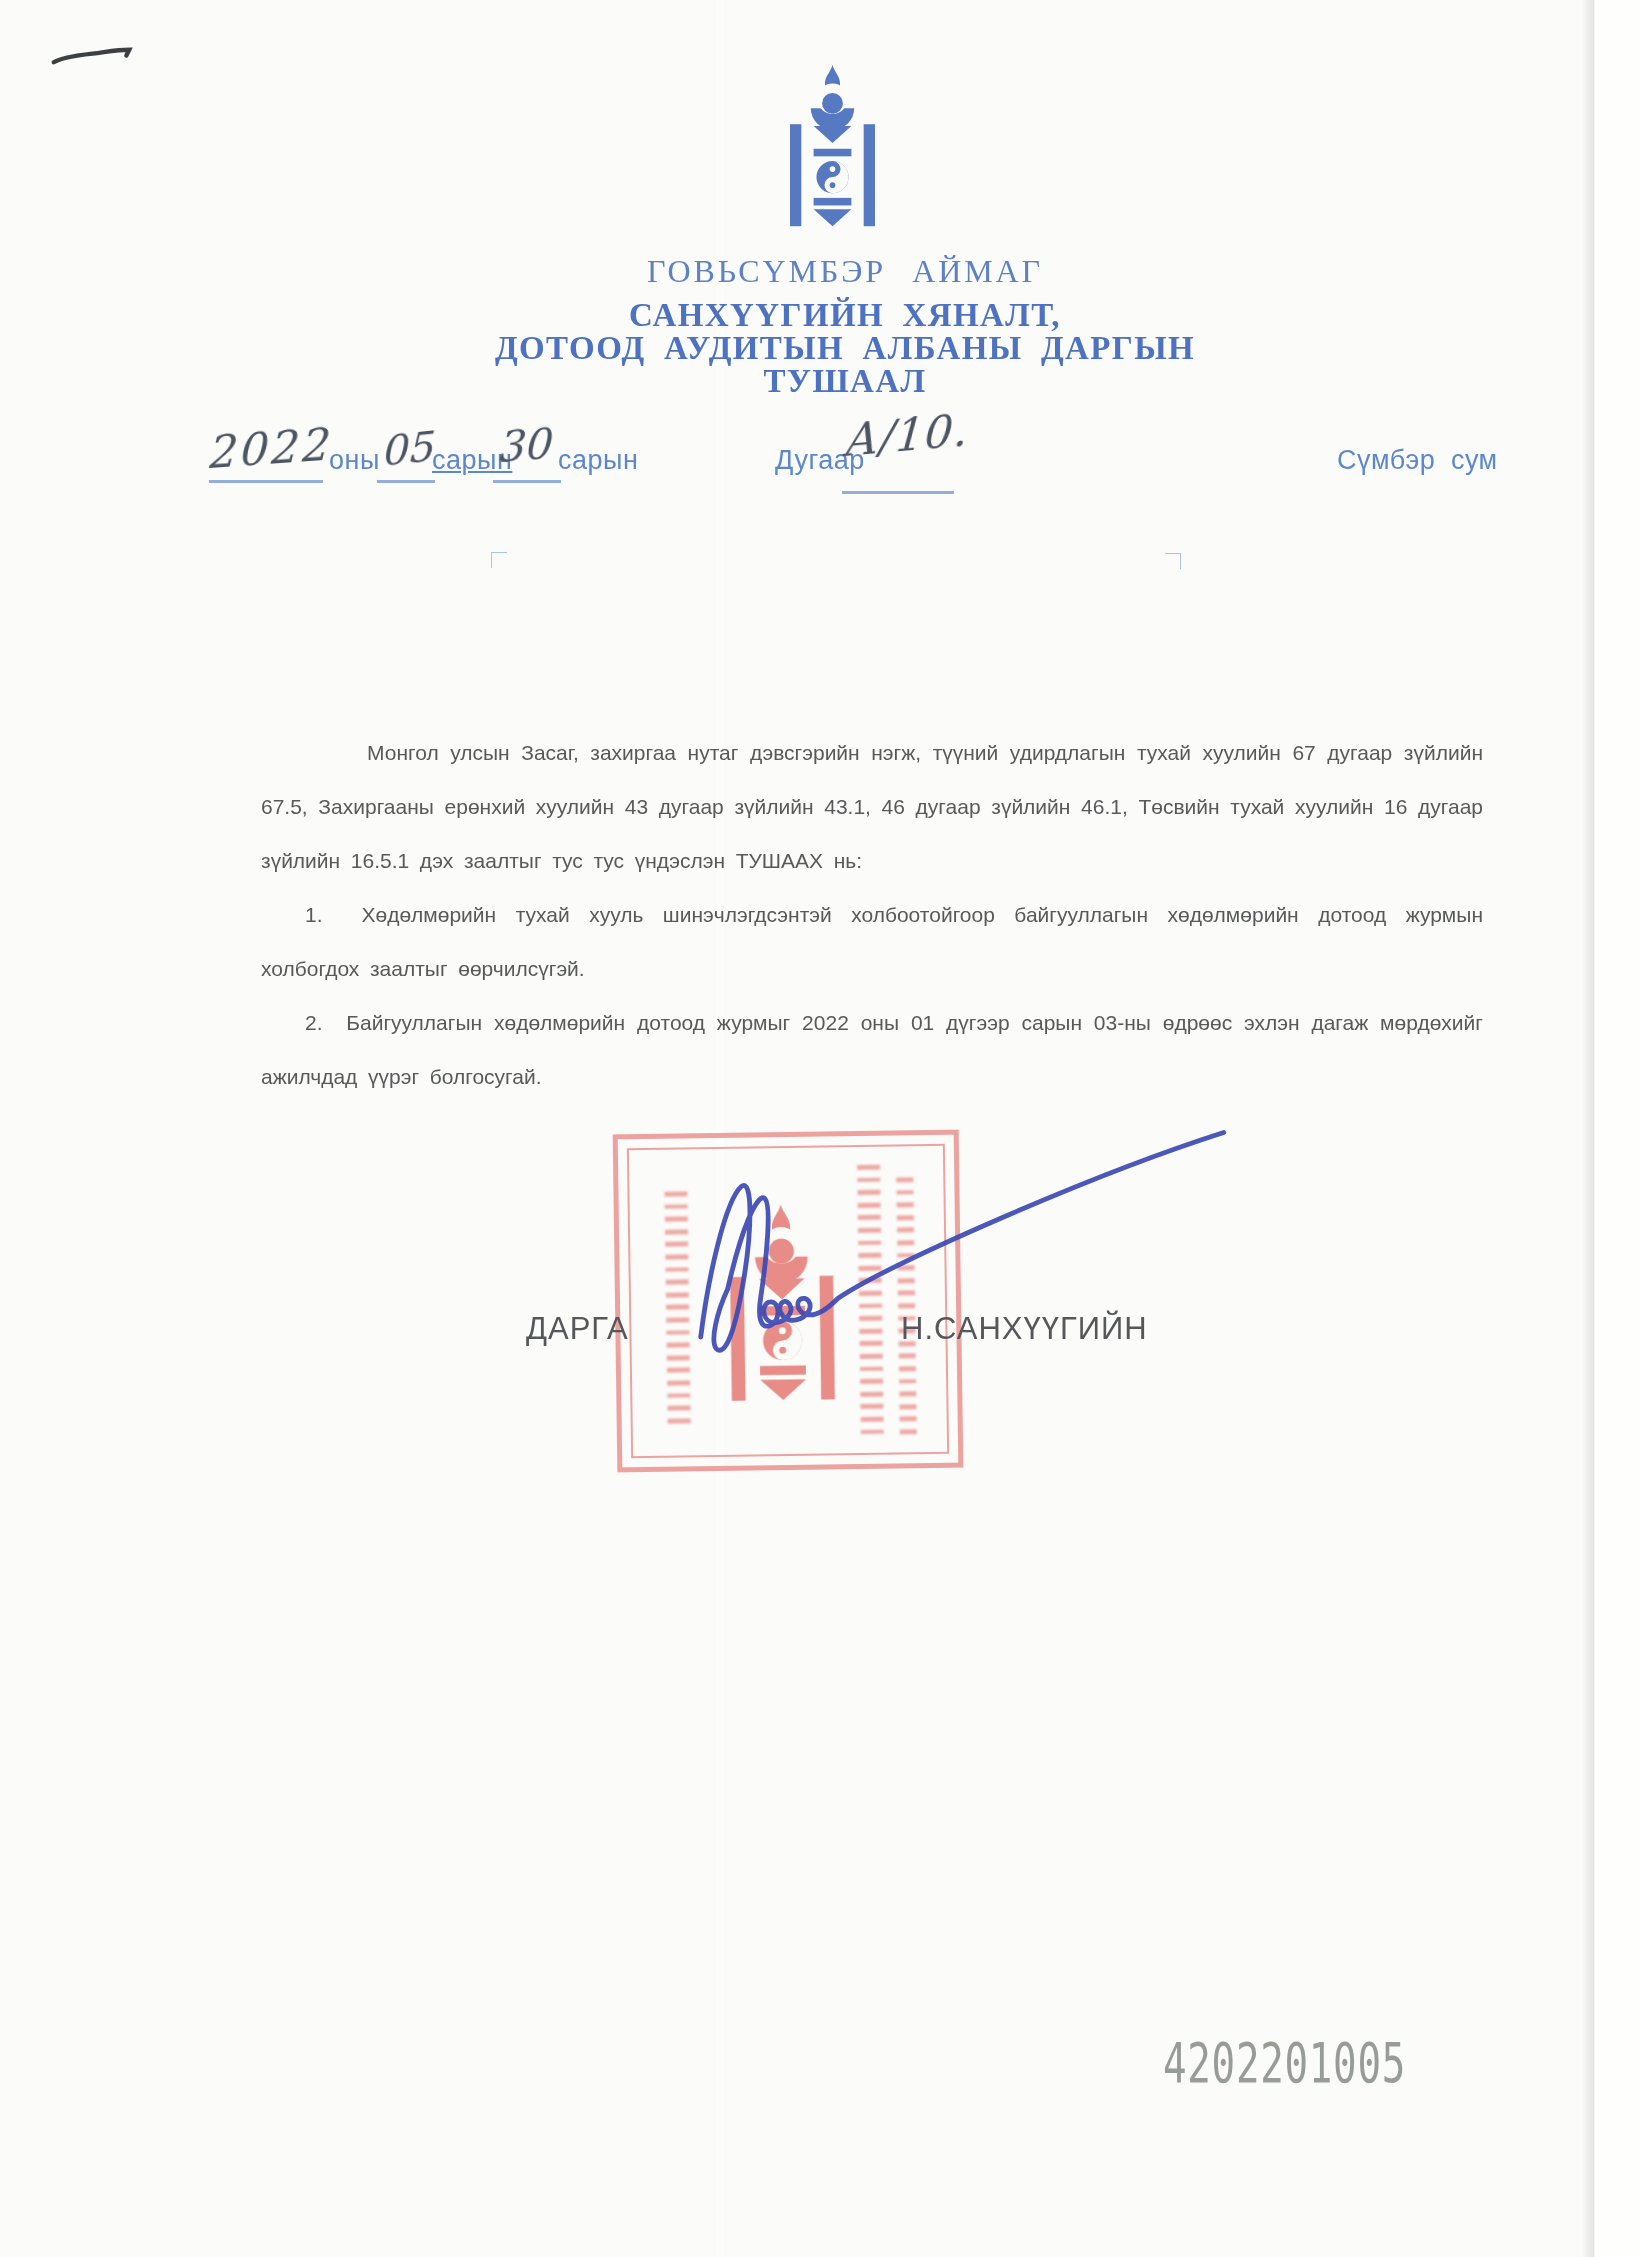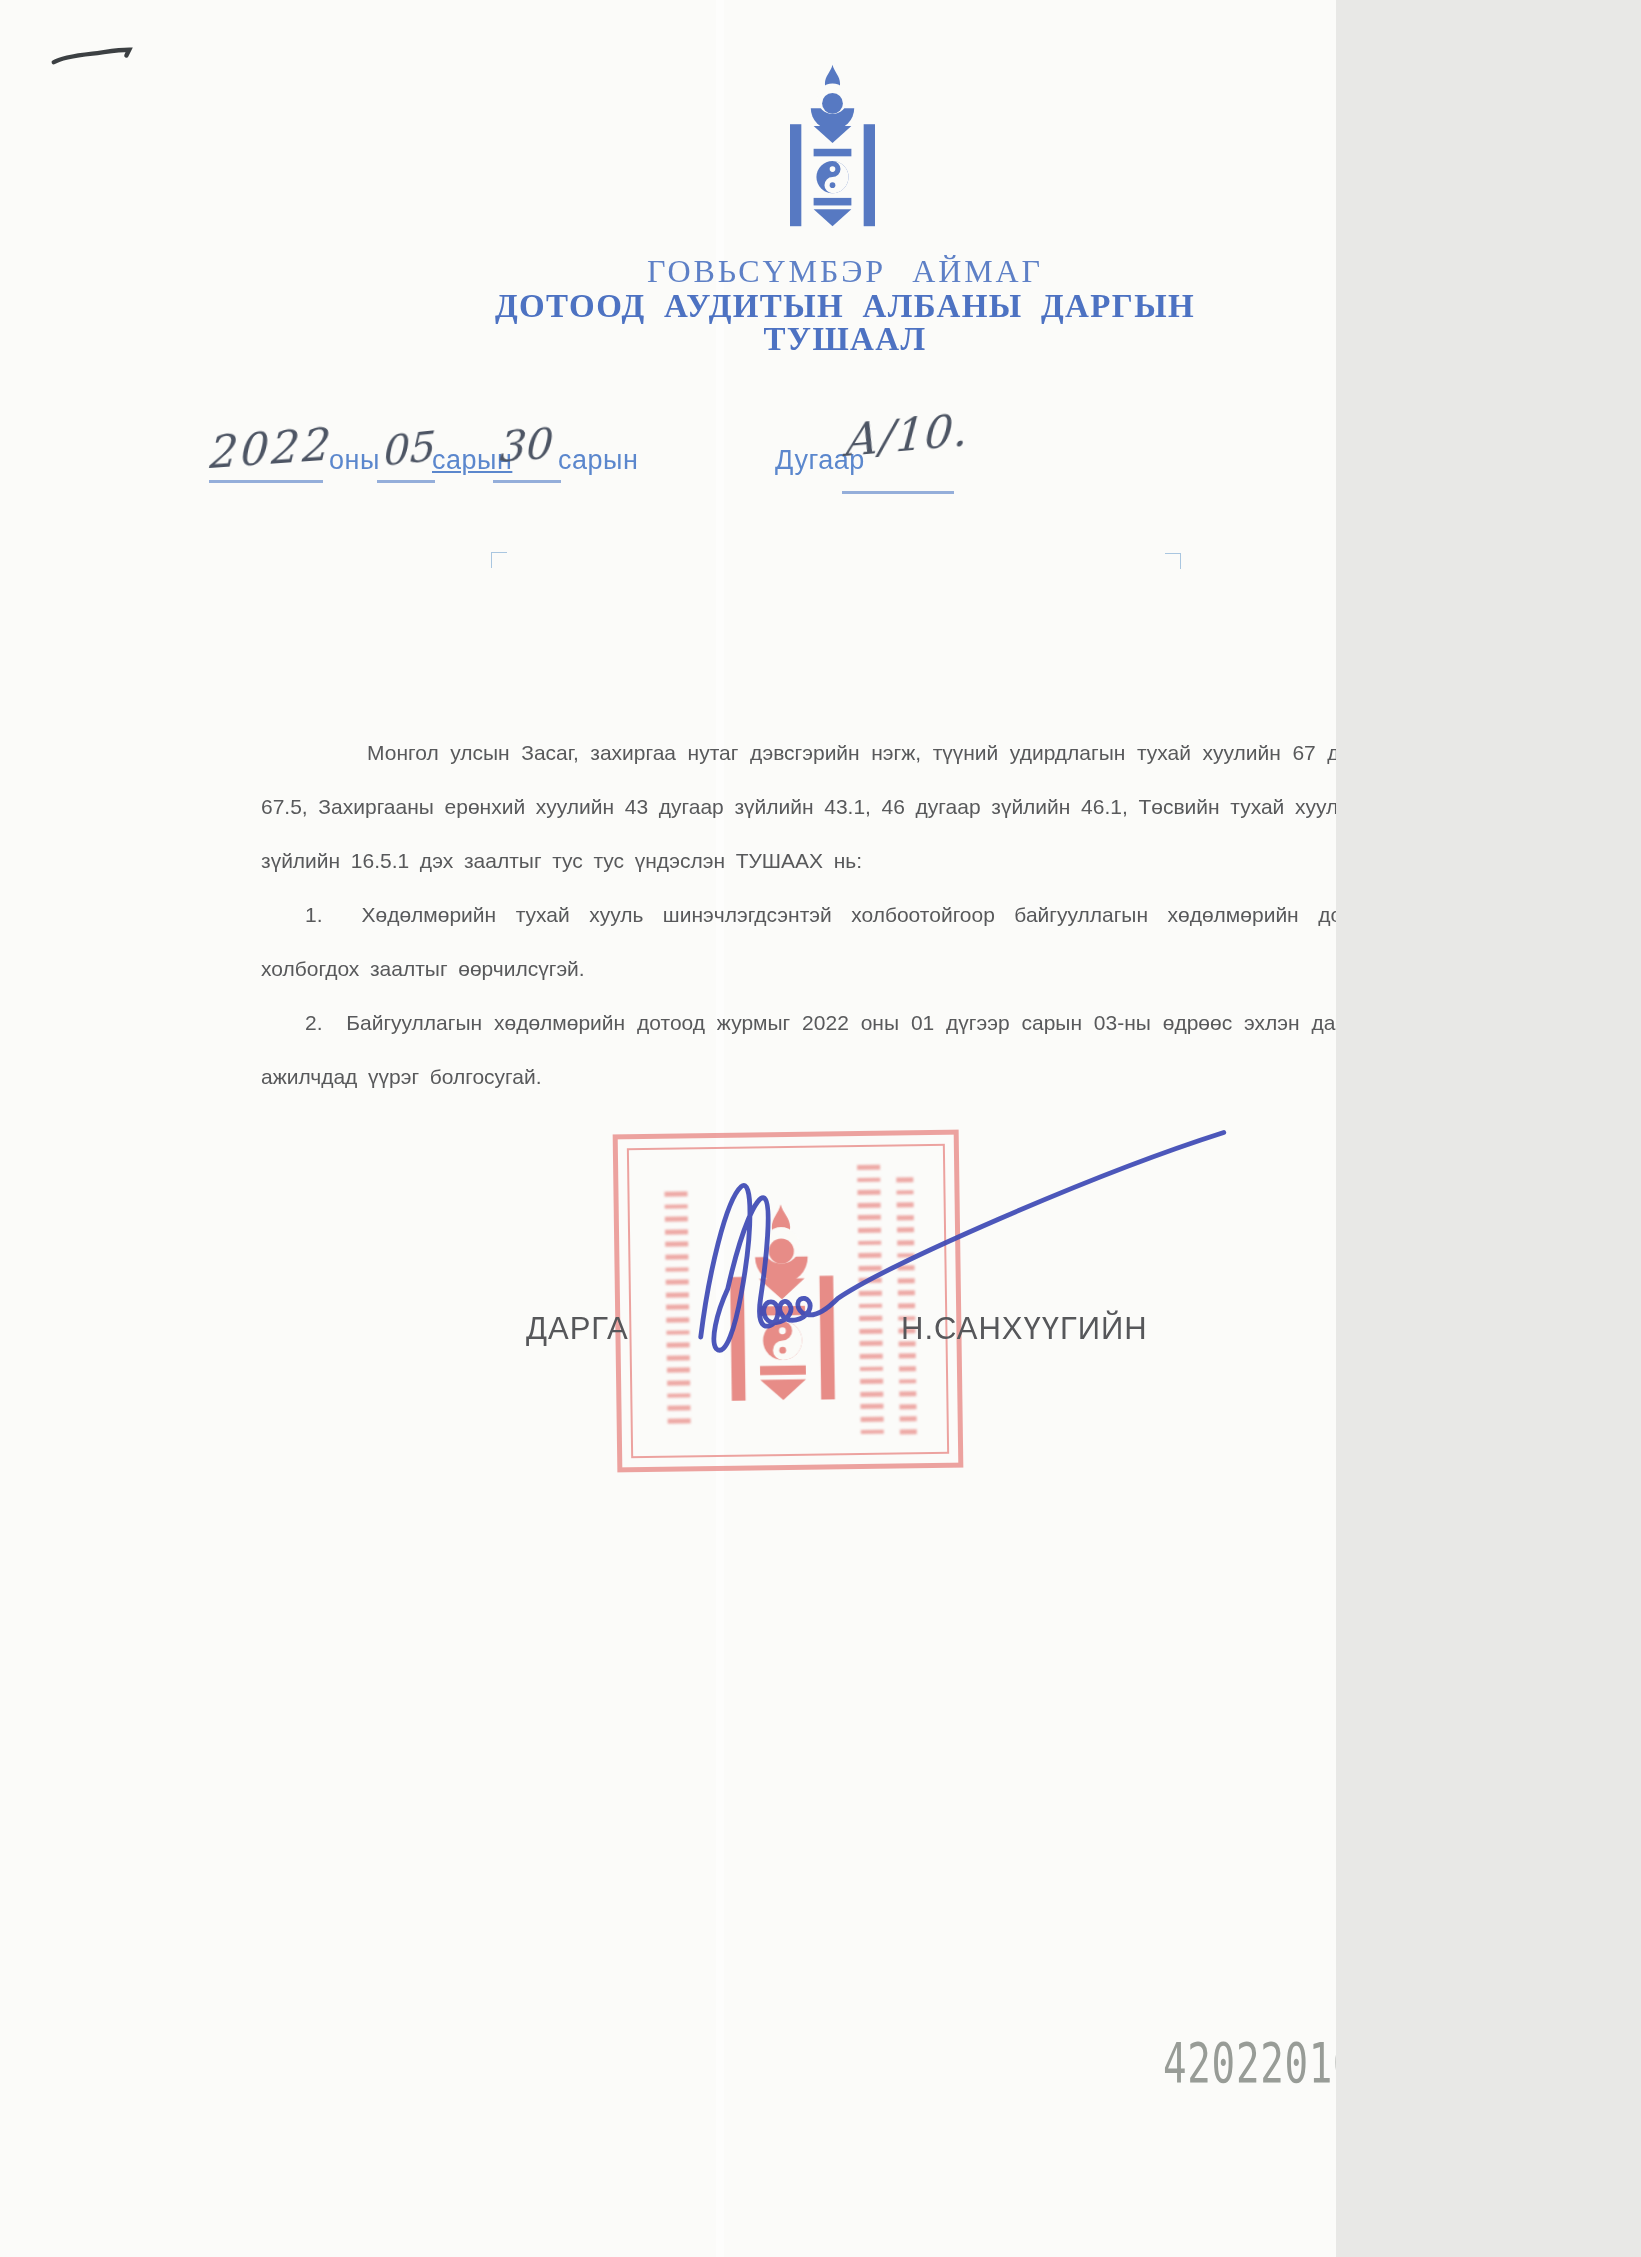--- a/index.html
+++ b/index.html
@@ -1,17 +1,17 @@
 <!DOCTYPE html>
 <html><head>
 <meta charset="utf-8">
 <style>
   html,body{margin:0;padding:0;background:#e8e8e6;}
   .page{
-    position:relative; width:1336px; height:2257px;
+    position:relative; width:1641px; height:2257px;
     background:#fbfbf9; overflow:hidden;
     font-family:"Liberation Sans", sans-serif;
   }
   .abs{position:absolute;}
   
   .crease{left:716px;top:0;width:7.7px;height:2257px;background:rgba(255,255,255,.55);}
   .edge-shade{left:1582px;top:0;width:12.6px;height:2257px;background:linear-gradient(to right, rgba(130,130,125,0), rgba(130,130,125,.22));}
   .edge-light{left:1594px;top:0;width:47px;height:2257px;background:rgba(255,255,255,.65);}
   
   .emblem{left:790px;top:62px;width:85px;height:166px;}
@@ -90,20 +90,21 @@
       <path d="M45,103 a17,17 0 0 1 0,34 a8.5,8.5 0 0 1 0,-17 a8.5,8.5 0 0 0 0,-17 Z" fill="#fbfbf9"></path>
       <circle cx="45" cy="111.5" r="3" fill="#fbfbf9"></circle>
       <circle cx="45" cy="128.5" r="3"></circle>
       <rect x="25" y="142" width="40" height="8"></rect>
       <path d="M25,154 L65,154 L45,172 Z"></path>
     </g>
   </svg>
 
   <div class="abs hdr">
     <div class="l1">ГОВЬСҮМБЭР  АЙМАГ</div>
+    <div class="lb l2">САНХҮҮГИЙН  ХЯНАЛТ,</div>
     <div class="lb">ДОТООД  АУДИТЫН  АЛБАНЫ  ДАРГЫН</div>
     <div class="lb">ТУШААЛ</div>
   </div>
 
   <span class="hw hw-year">2022</span>
   <div class="uline ul-year"></div>
   <span class="lbl" style="left:329px;">оны</span>
   <span class="hw hw-month">05</span>
   <div class="uline ul-month"></div>
   <span class="lbl" style="left:432px;text-decoration:underline;">сарын</span>

